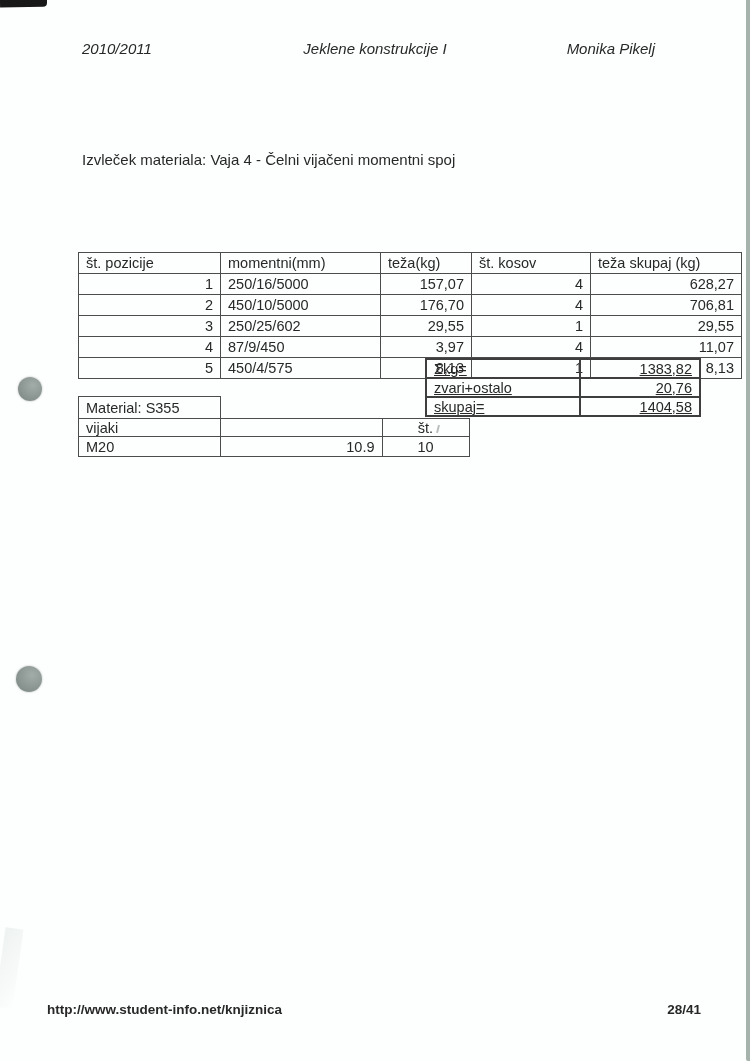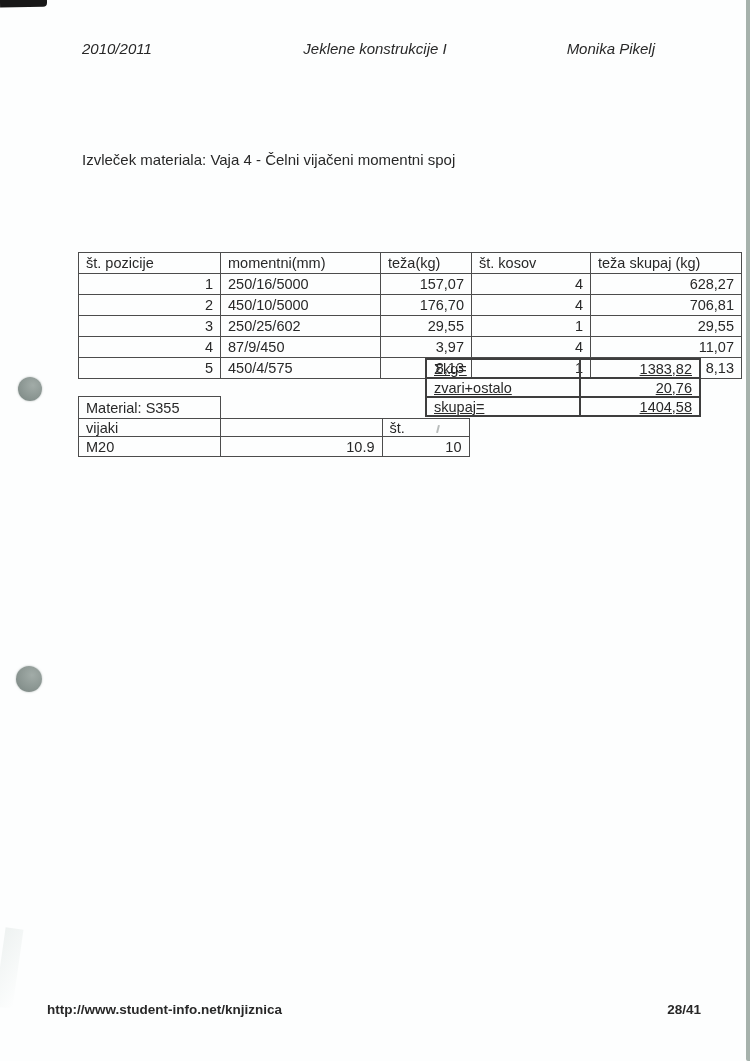--- a/index.html
+++ b/index.html
@@ -40,21 +40,21 @@
   .summary-table td { border:2px solid #3e3e3e; height:17px; }
   .s-label { width:138px; }
   .s-value { width:104px; text-align:right; }
 
   
   .mat-table { position:absolute; left:78px; top:396px; width:347px;padding-left:40px; }
   .mat-table td { border:1px solid #4c4c4c; }
   .mat-table .noborder { border:none; }
   .m-c1 { width:127px; }
   .m-c2 { width:147px; }
-  .m-c3 { width:73px; }
+  .m-c3 { width:73px;text-align:center; }
   .r-mat { height:22px; }
   .r-vij { height:18px; }
   .r-m20 { height:20px; }
 
   
   .footer-url  { position:absolute; left:47px;  top:1002px; font-size:13.5px; font-weight:bold; white-space:nowrap; }
   .footer-page { position:absolute; right:49px; top:1002px; font-size:13.5px; font-weight:bold; }
 
   
   .corner-mark {

